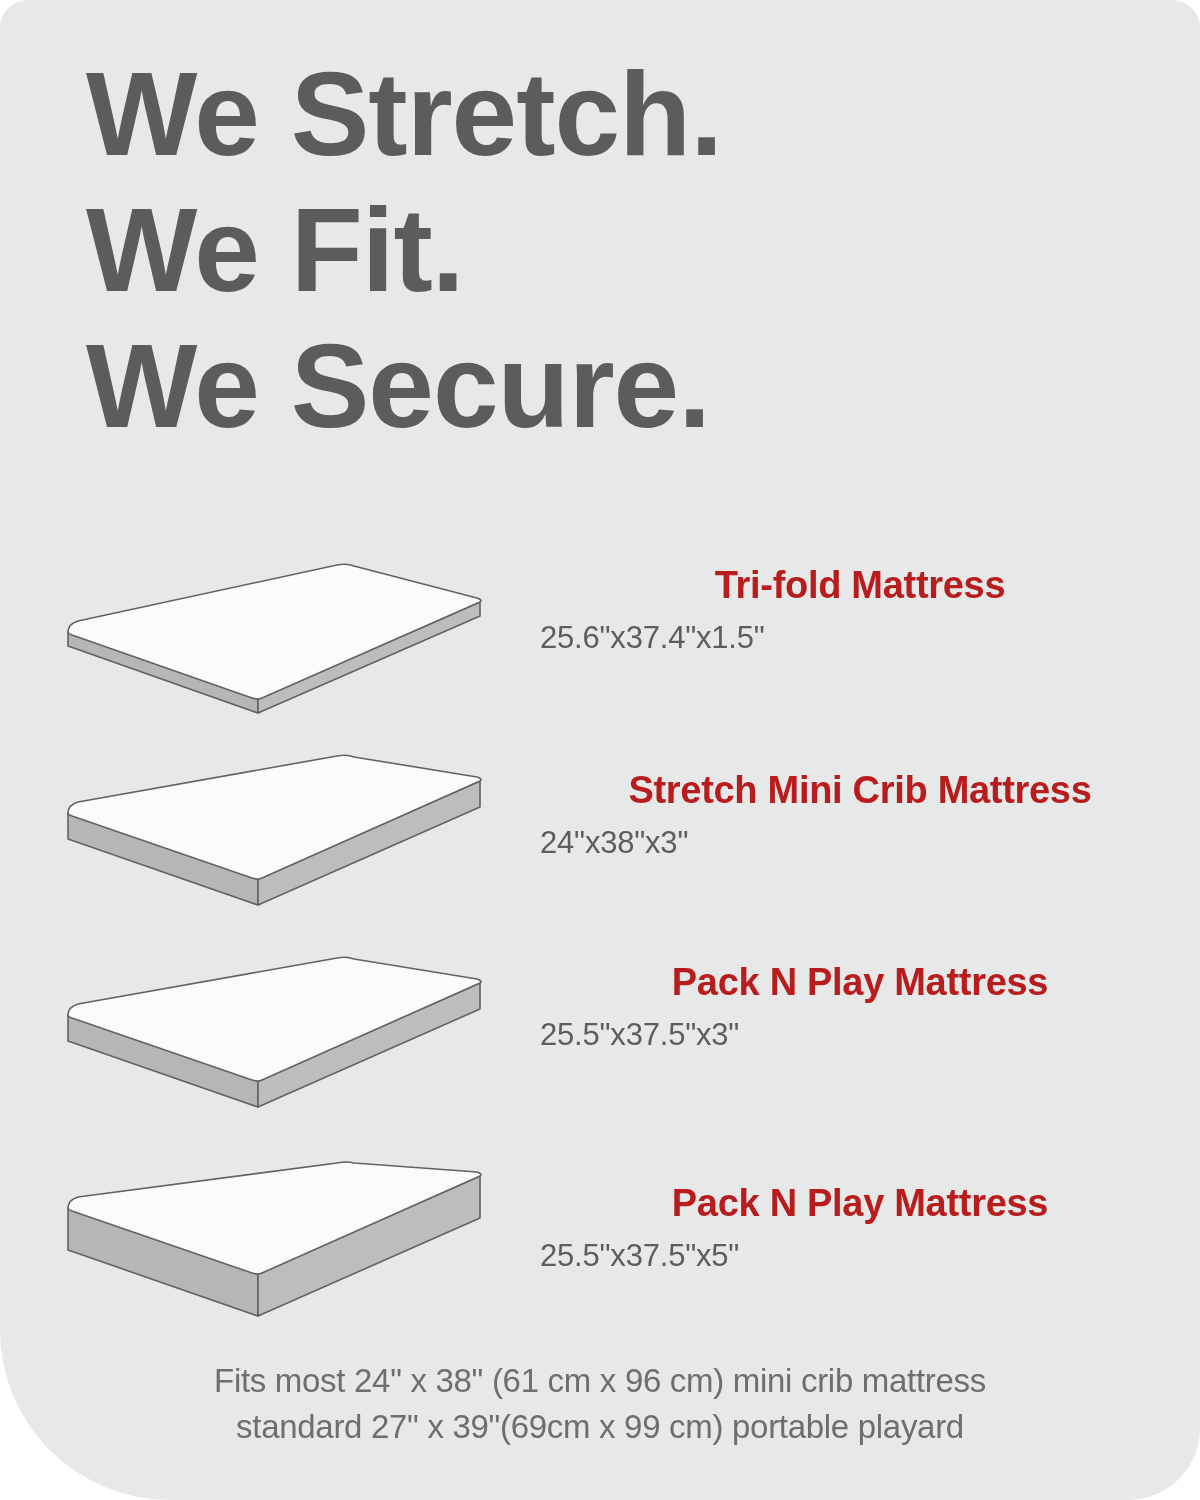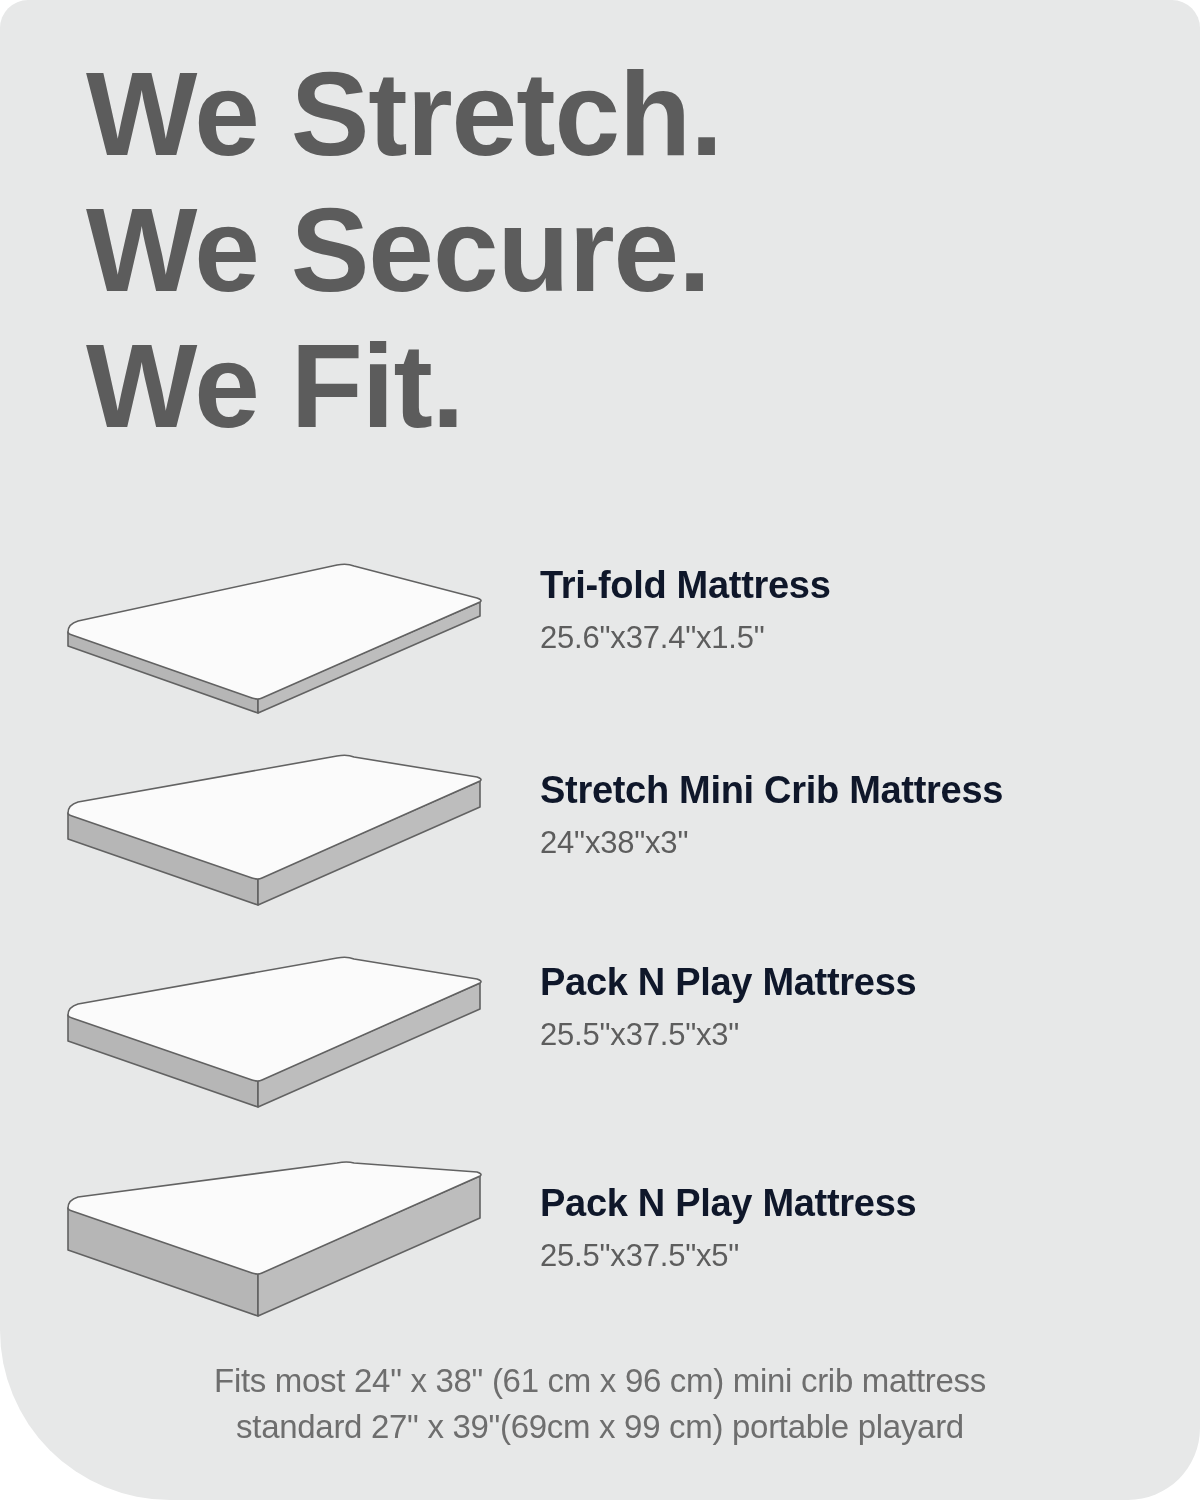--- a/index.html
+++ b/index.html
@@ -49,23 +49,24 @@
 
   .txt {
     position:absolute;
     left:540px;
     width:640px;
   }
   .p-title {
     font-size:38px;
     line-height:46px;
     font-weight:700;
-    color:#0f172a;
+    color:#b91c1c;
     white-space:nowrap;
     letter-spacing:-0.3px;
+    text-align:center;
   }
   .p-dims {
     font-size:31px;
     line-height:40px;
     font-weight:400;
     color:#5d5d5d;
     white-space:nowrap;
     letter-spacing:-0.2px;
     margin-top:10px;
   }
@@ -103,22 +104,22 @@
     white-space:nowrap;
   }
 </style>
 </head>
 <body>
 
 <div id="panel">
 
   <div id="headline">
     <div class="head-line">We Stretch.</div>
+    <div class="head-line">We Fit.</div>
     <div class="head-line">We Secure.</div>
-    <div class="head-line">We Fit.</div>
   </div>
 
   <div class="row" id="row0">
     <div class="art">
       <svg viewBox="0 0 460 175" xmlns="http://www.w3.org/2000/svg">
 
         <path d="M6,70 L6,84 L196,151 L196,137 Z" fill="#b6b6b6" stroke="#626262" stroke-width="1.6" stroke-linejoin="round"></path>
 
         <path d="M196,137 L196,151 L418,54 L418,40 Z" fill="#bdbdbd" stroke="#626262" stroke-width="1.6" stroke-linejoin="round"></path>
 

